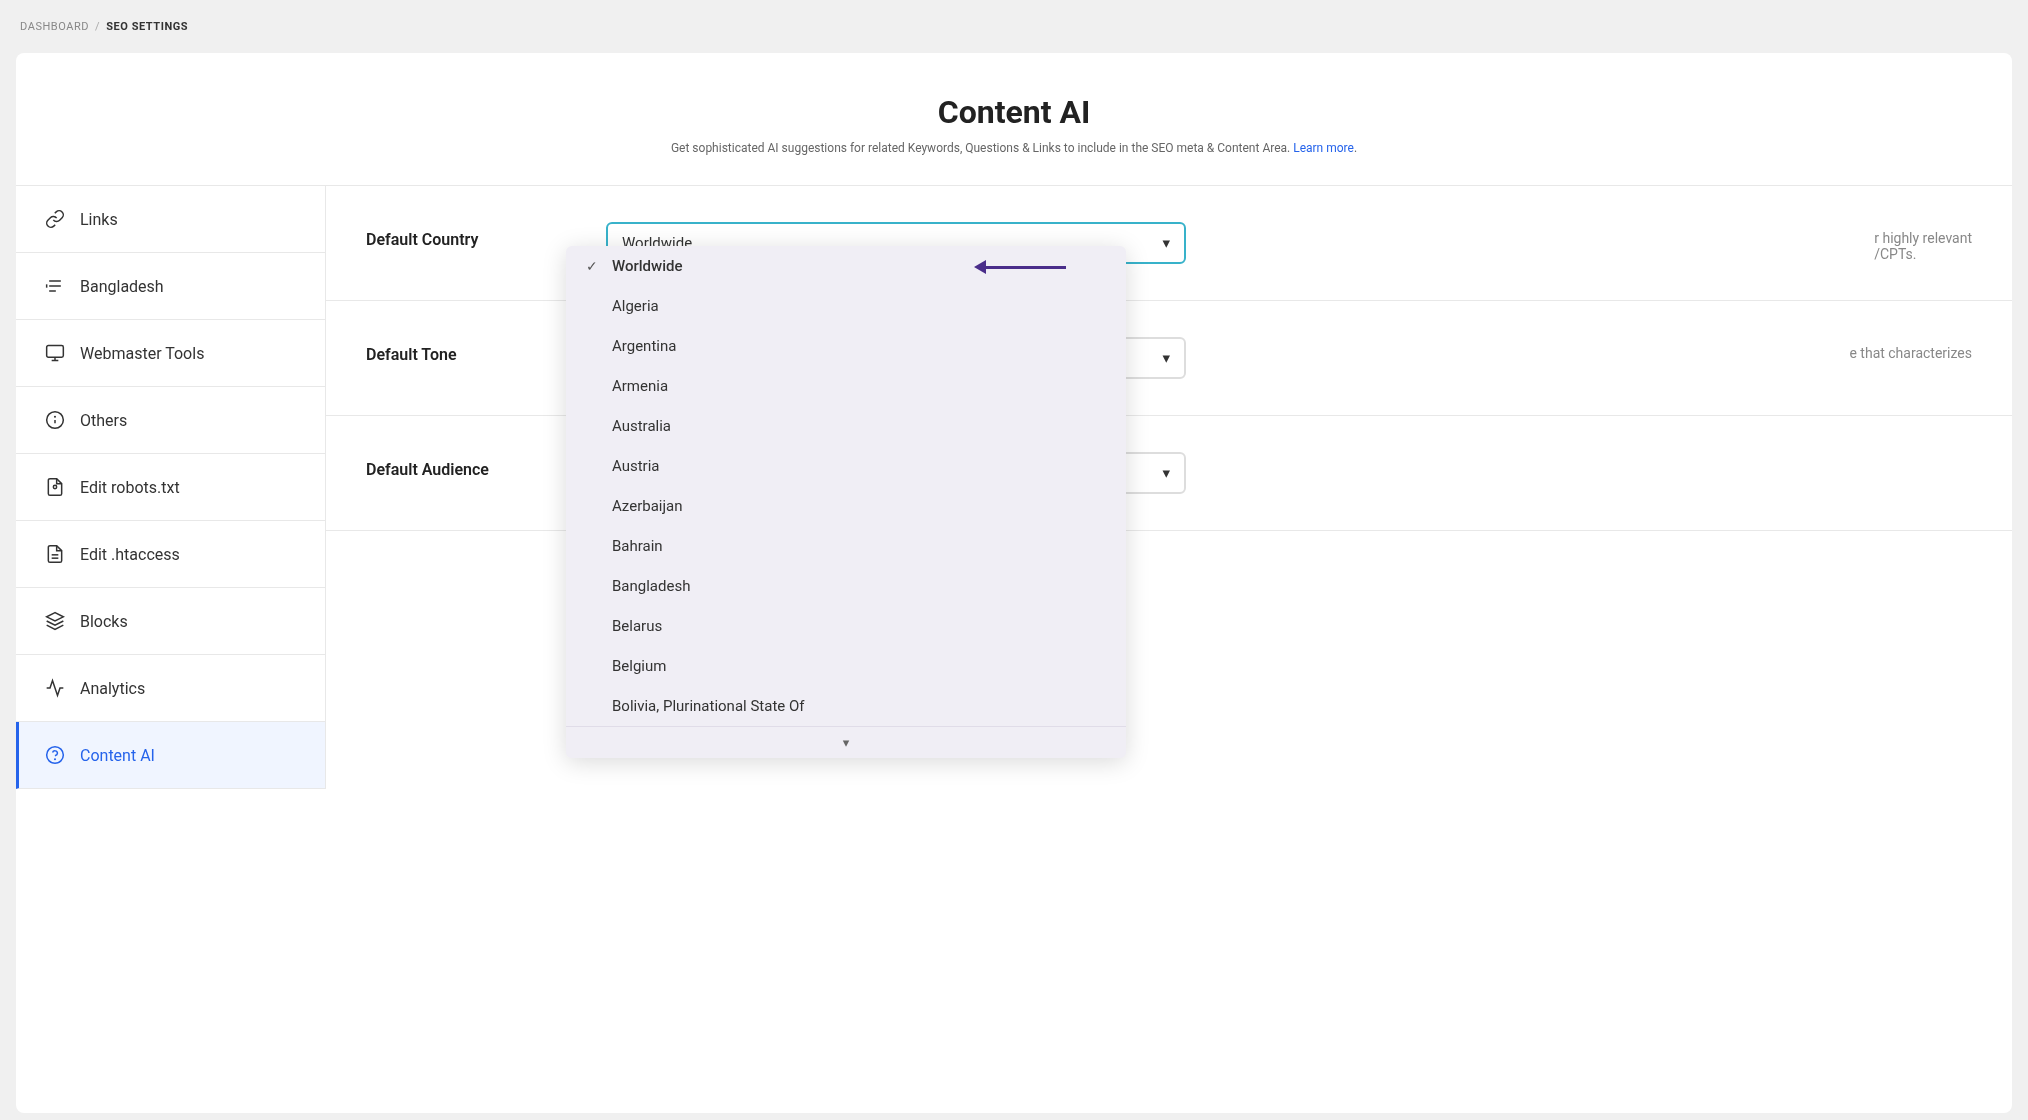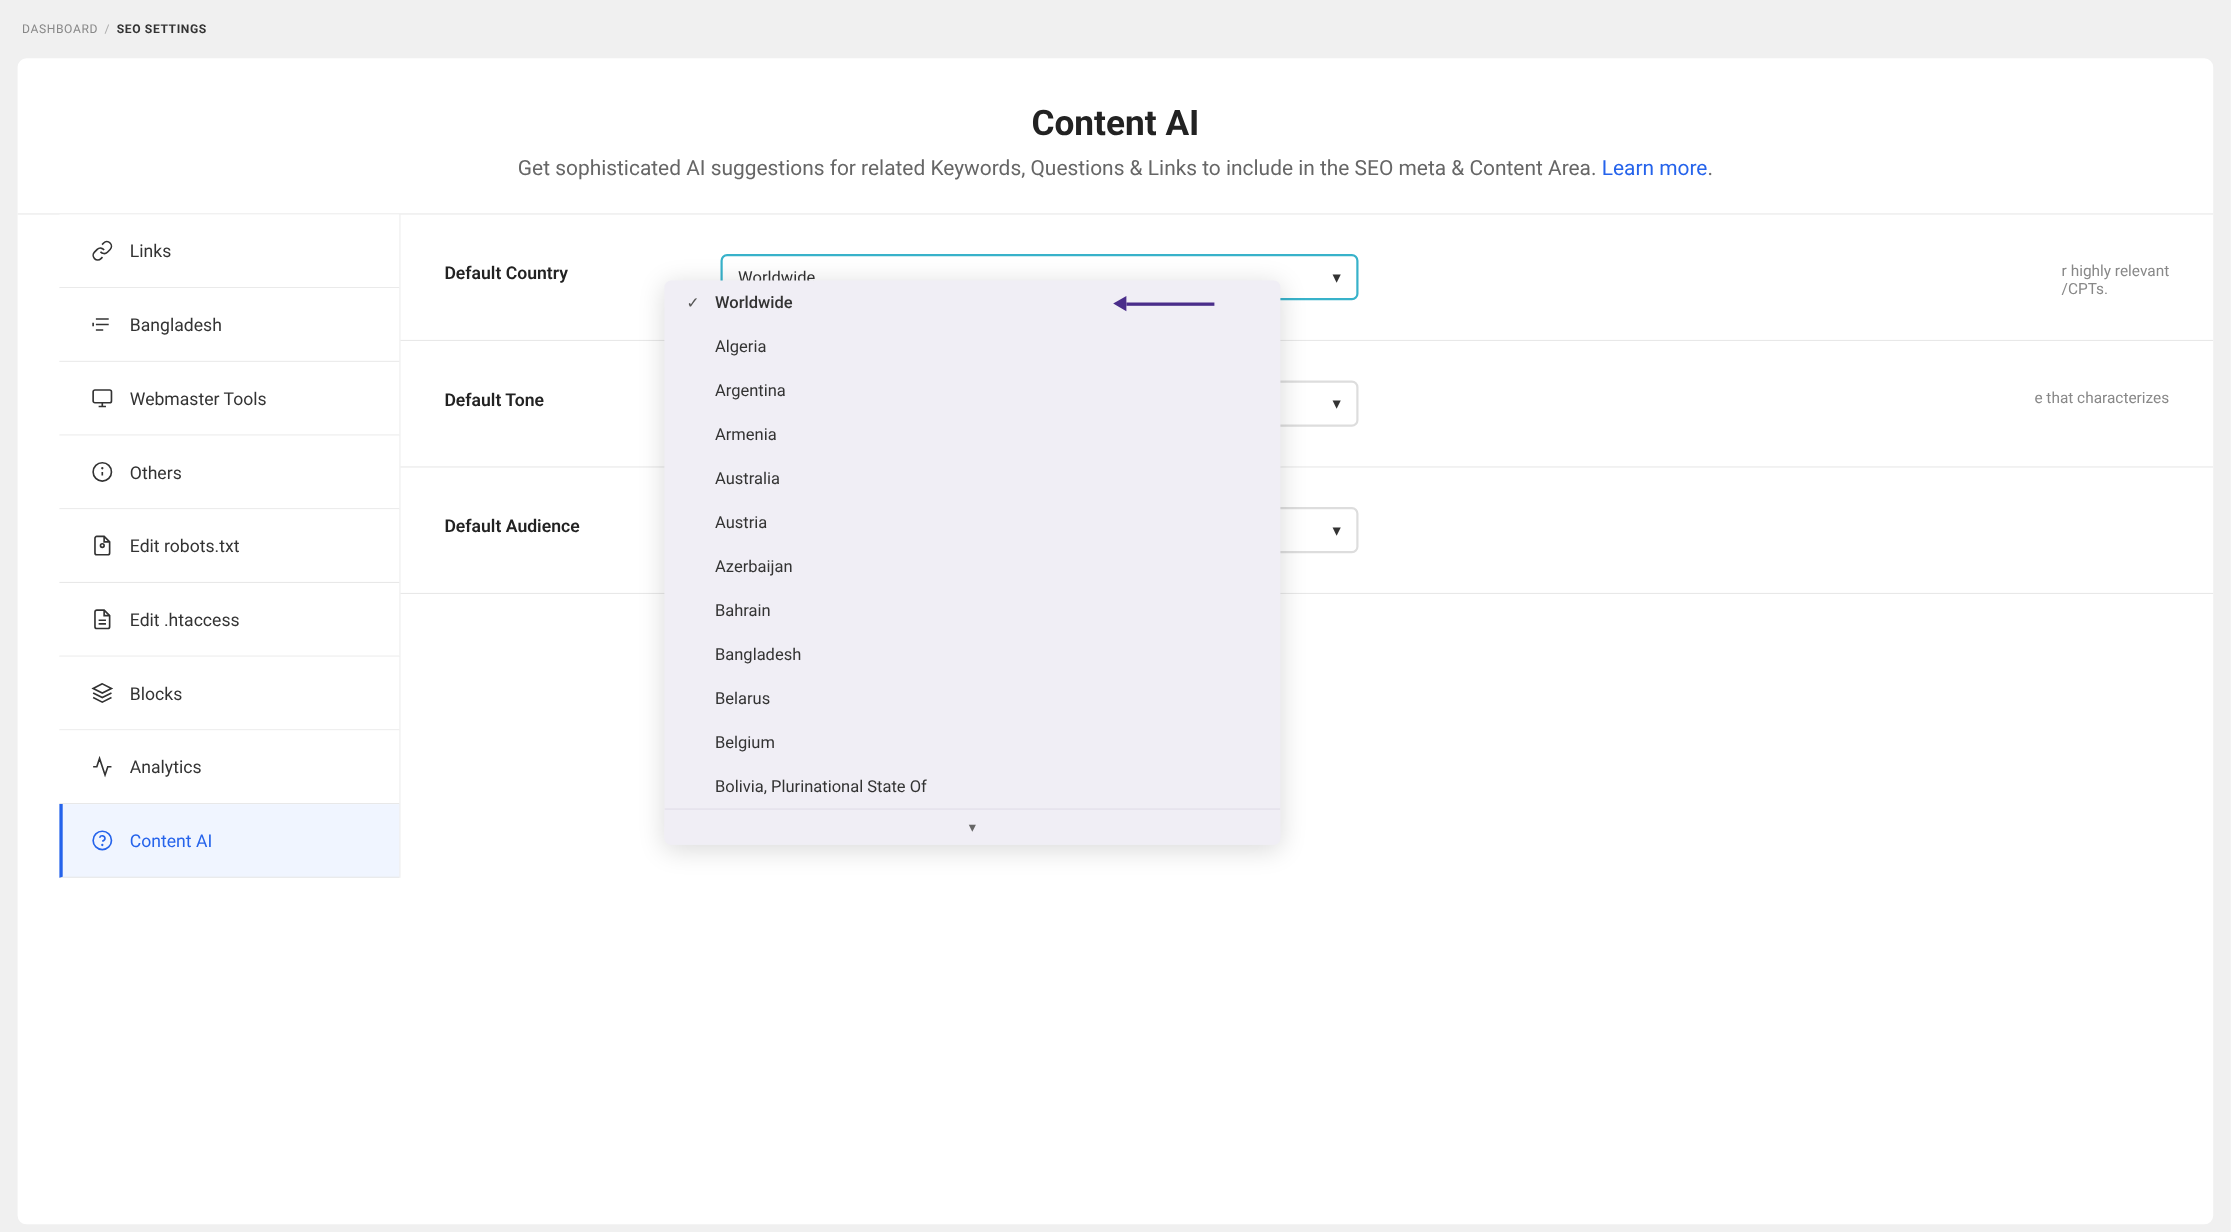--- a/index.html
+++ b/index.html
@@ -41,32 +41,31 @@
       padding: 40px 20px 30px 20px;
       border-bottom: 1px solid #e8e8e8;
     }
     .card-header h1 {
       font-size: 32px;
       font-weight: 700;
       color: #222;
       margin-bottom: 10px;
     }
     .card-header p {
-      font-size: 19px;
+      font-size: 12px;
       color: #666;
     }
     .card-header a {
       color: #2563eb;
       text-decoration: none;
     }
 
     
     .card-body {
       display: flex;
-      padding-left: 38px;
     }
 
     
     .sidebar {
       width: 310px;
       flex-shrink: 0;
       border-right: 1px solid #e8e8e8;
     }
     .sidebar-item {
       display: flex;
@@ -104,21 +103,21 @@
       flex: 1;
       padding: 0;
       position: relative;
     }
 
     .setting-row {
       display: flex;
       align-items: flex-start;
       padding: 36px 40px;
       border-bottom: 1px solid #e8e8e8;
-      gap: 51px;
+      gap: 40px;
       position: relative;
     }
     .setting-label {
       font-size: 16px;
       font-weight: 600;
       color: #222;
       width: 200px;
       flex-shrink: 0;
       padding-top: 8px;
     }

